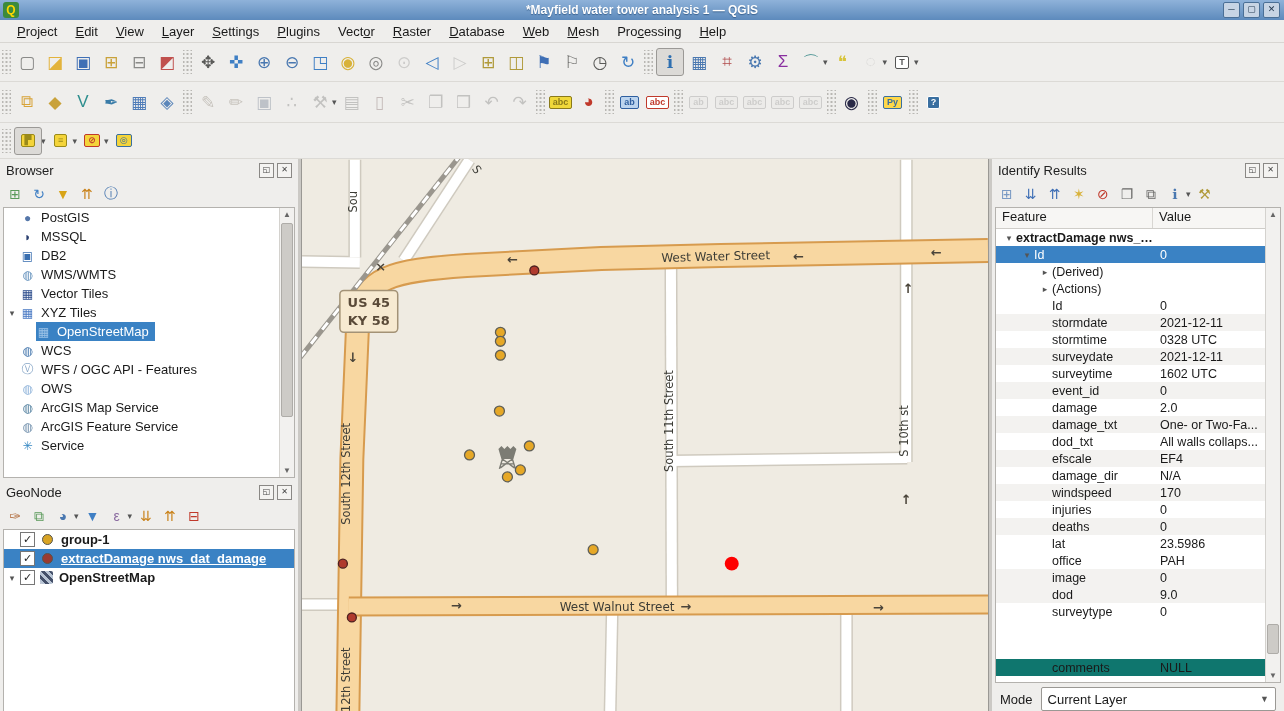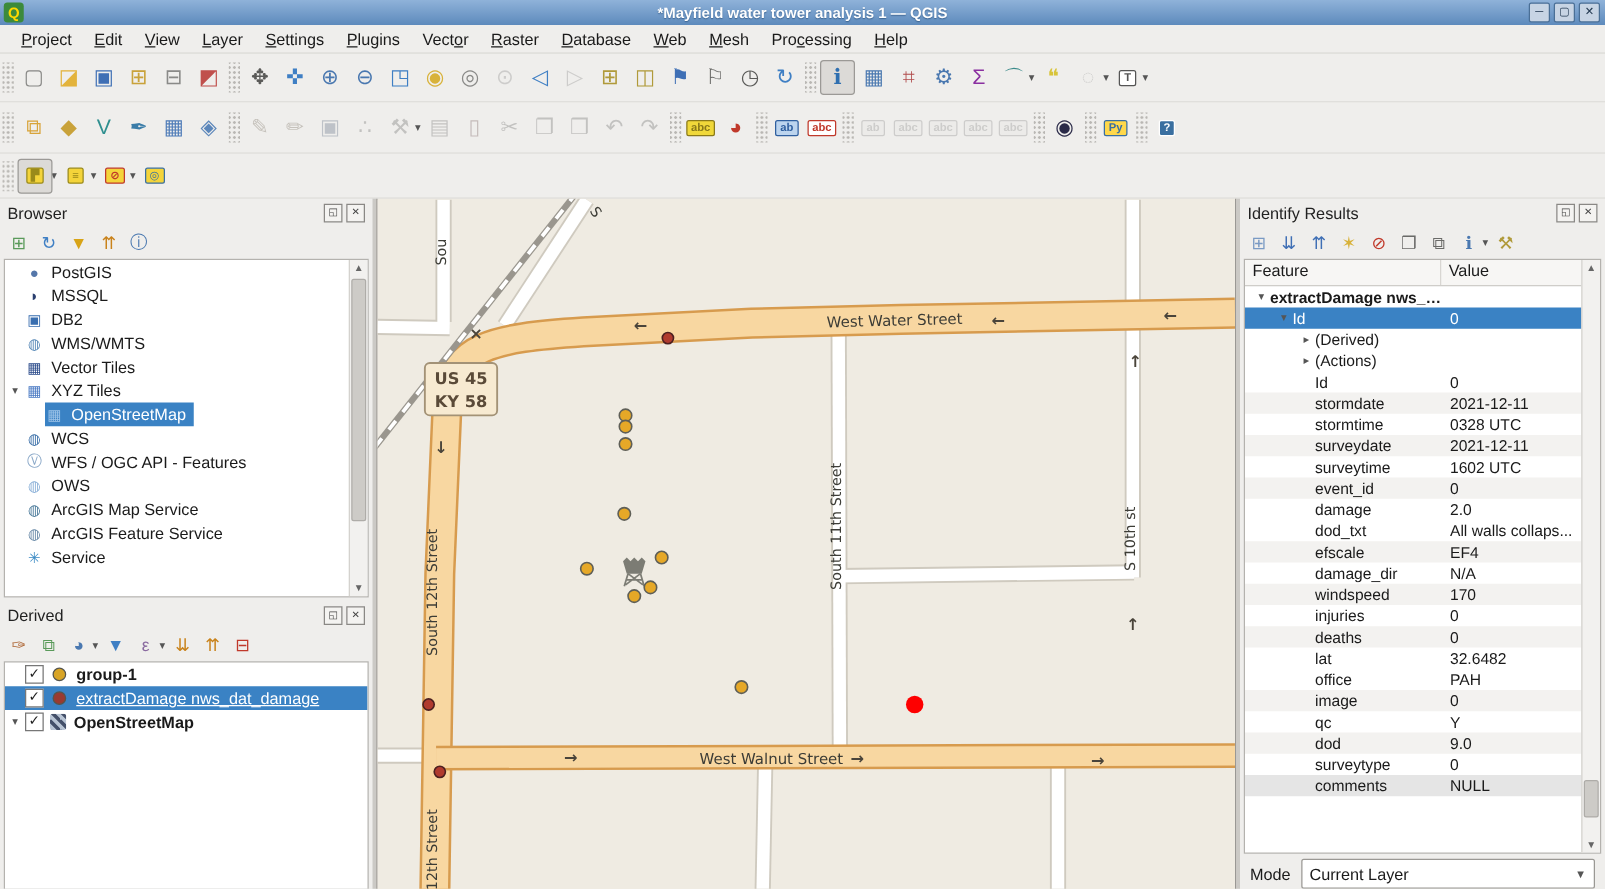--- a/index.html
+++ b/index.html
@@ -312,21 +312,21 @@
             <span class="exp"></span>
             <span style="display: inline-flex; align-items: center; height: 19px;">
               <span class="ticon" style="color: rgb(58, 138, 196);">✳</span>
               <span>Service</span>
             </span>
           </div>
         </div>
     </div>
     <div class="panel" id="layers-panel" style="flex:1;display:flex;flex-direction:column;">
       <div class="panel-title">
-        <span>Derived</span>
+        <span>GeoNode</span>
         <span class="ptbtns">
           <span class="ptbtn">◱</span>
           <span class="ptbtn">✕</span>
         </span>
       </div>
       <div class="panel-toolbar" id="layers-tools">
           <div class="ptool" style="color: rgb(176, 106, 58);">✑</div>
           <div class="ptool" style="color: rgb(90, 154, 90);">⧉</div>
           <div class="ptool" style="color: rgb(74, 120, 176);">◕</div>
           <div class="caret">▾</div>
@@ -345,21 +345,21 @@
               <span style="width: 9px; height: 9px; border-radius: 50%; border: 1px solid rgb(85, 85, 77); background: rgb(216, 164, 37);"></span>
             </span>
             <span style="font-weight: bold; white-space: nowrap;">group-1</span>
           </div>
           <div class="treerow" style="background: rgb(58, 130, 196); color: rgb(255, 255, 255);">
             <span class="exp"></span>
             <span class="cbx">✓</span>
             <span class="ticon">
               <span style="width: 9px; height: 9px; border-radius: 50%; border: 1px solid rgb(85, 85, 77); background: rgb(154, 58, 48);"></span>
             </span>
-            <span style="text-decoration: underline; font-weight: normal; white-space: nowrap;">extractDamage nws_dat_damage</span>
+            <span style="text-decoration: underline; font-weight: bold; white-space: nowrap;">extractDamage nws_dat_damage</span>
           </div>
           <div class="treerow">
             <span class="exp">▾</span>
             <span class="cbx">✓</span>
             <span class="ticon" style="background: linear-gradient(45deg, rgb(68, 80, 106) 25%, rgb(184, 196, 212) 25%, rgb(184, 196, 212) 50%, rgb(68, 80, 106) 50%, rgb(68, 80, 106) 75%, rgb(184, 196, 212) 75%) 0% 0% / 8px 8px; width: 13px; height: 13px;"></span>
             <span style="font-weight: bold; white-space: nowrap;">OpenStreetMap</span>
           </div>
         </div>
     </div>
   </div>
@@ -543,20 +543,26 @@
             <span class="exp" style="width: 14px;"></span>
             <span class="lab" style="flex: 1 1 0%;">event_id</span>
             <span class="val">0</span>
           </div>
           <div class="idrow">
             <span style="width: 42px; flex: 0 0 auto;"></span>
             <span class="exp" style="width: 14px;"></span>
             <span class="lab" style="flex: 1 1 0%;">damage</span>
             <span class="val">2.0</span>
           </div>
+          <div class="idrow" style="background: rgb(243, 242, 240);">
+            <span style="width: 42px; flex: 0 0 auto;"></span>
+            <span class="exp" style="width: 14px;"></span>
+            <span class="lab" style="flex: 1 1 0%;">damage_txt</span>
+            <span class="val">One- or Two-Fa...</span>
+          </div>
           <div class="idrow">
             <span style="width: 42px; flex: 0 0 auto;"></span>
             <span class="exp" style="width: 14px;"></span>
             <span class="lab" style="flex: 1 1 0%;">dod_txt</span>
             <span class="val">All walls collaps...</span>
           </div>
           <div class="idrow" style="background: rgb(243, 242, 240);">
             <span style="width: 42px; flex: 0 0 auto;"></span>
             <span class="exp" style="width: 14px;"></span>
             <span class="lab" style="flex: 1 1 0%;">efscale</span>
@@ -583,53 +589,47 @@
           <div class="idrow" style="background: rgb(243, 242, 240);">
             <span style="width: 42px; flex: 0 0 auto;"></span>
             <span class="exp" style="width: 14px;"></span>
             <span class="lab" style="flex: 1 1 0%;">deaths</span>
             <span class="val">0</span>
           </div>
           <div class="idrow">
             <span style="width: 42px; flex: 0 0 auto;"></span>
             <span class="exp" style="width: 14px;"></span>
             <span class="lab" style="flex: 1 1 0%;">lat</span>
-            <span class="val">32.6482</span>
+            <span class="val">23.5986</span>
           </div>
           <div class="idrow">
             <span style="width: 42px; flex: 0 0 auto;"></span>
             <span class="exp" style="width: 14px;"></span>
             <span class="lab" style="flex: 1 1 0%;">office</span>
             <span class="val">PAH</span>
           </div>
           <div class="idrow" style="background: rgb(243, 242, 240);">
             <span style="width: 42px; flex: 0 0 auto;"></span>
             <span class="exp" style="width: 14px;"></span>
             <span class="lab" style="flex: 1 1 0%;">image</span>
             <span class="val">0</span>
           </div>
-          <div class="idrow">
-            <span style="width: 42px; flex: 0 0 auto;"></span>
-            <span class="exp" style="width: 14px;"></span>
-            <span class="lab" style="flex: 1 1 0%;">qc</span>
-            <span class="val">Y</span>
-          </div>
           <div class="idrow" style="background: rgb(243, 242, 240);">
             <span style="width: 42px; flex: 0 0 auto;"></span>
             <span class="exp" style="width: 14px;"></span>
             <span class="lab" style="flex: 1 1 0%;">dod</span>
             <span class="val">9.0</span>
           </div>
           <div class="idrow">
             <span style="width: 42px; flex: 0 0 auto;"></span>
             <span class="exp" style="width: 14px;"></span>
             <span class="lab" style="flex: 1 1 0%;">surveytype</span>
             <span class="val">0</span>
           </div>
-          <div class="idrow" style="background: #e5e5e5;">
+          <div class="idrow" style="background: #0f766e; margin-top: 39px;">
             <span style="width: 42px; flex: 0 0 auto;"></span>
             <span class="exp" style="width: 14px;"></span>
             <span class="lab" style="flex: 1 1 0%;">comments</span>
             <span class="val">NULL</span>
           </div>
         </div>
       <div class="scroll" style="top:0;">
         <div class="arr">▲</div>
           <div class="thumb" style="bottom:28px;height:28px;"></div>
         <div class="arr" style="position:absolute;bottom:0;left:0;right:0;">▼</div>

